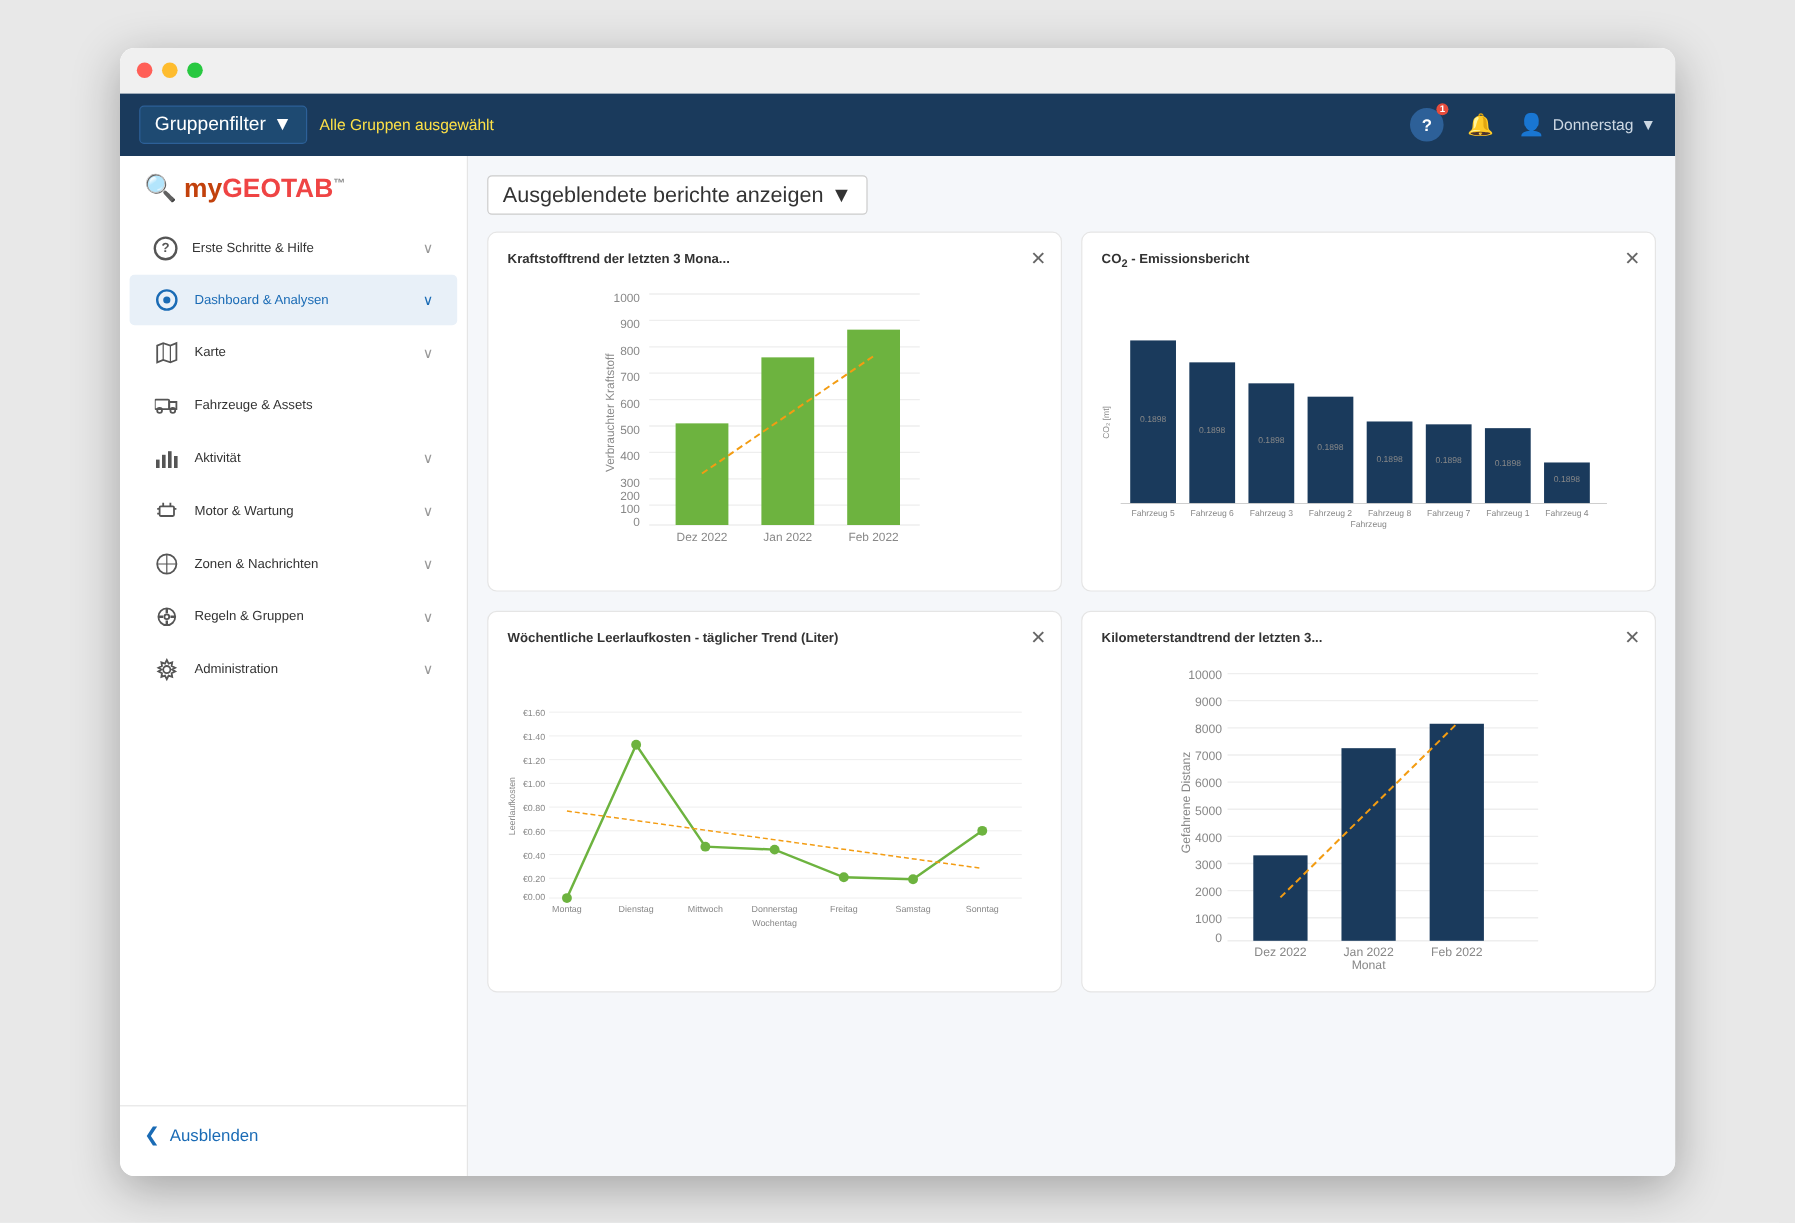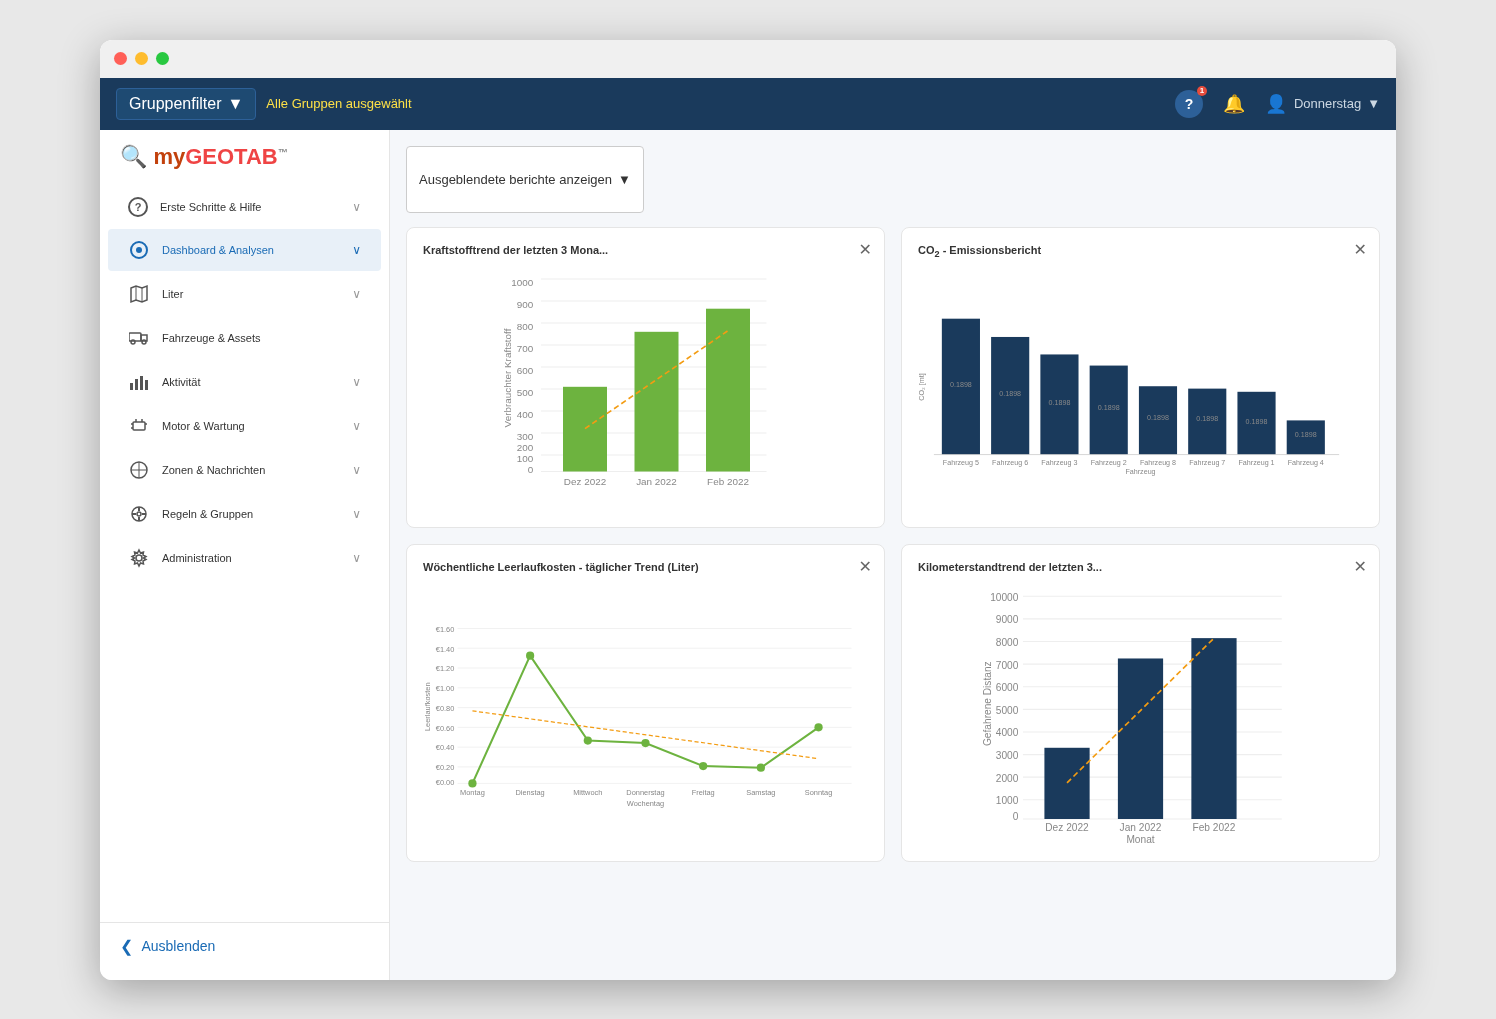--- a/index.html
+++ b/index.html
@@ -28,21 +28,21 @@
     .nav-item.active { color: #1a6bb5; }
     .nav-item-left { display: flex; align-items: center; gap: 12px; }
     .nav-icon { width: 22px; height: 22px; display: flex; align-items: center; justify-content: center; color: #555; font-size: 16px; }
     .nav-item.active .nav-icon { color: #1a6bb5; }
     .nav-label { font-size: 11px; color: #333; }
     .nav-item.active .nav-label { color: #1a6bb5; font-weight: 500; }
     .nav-arrow { color: #999; font-size: 12px; }
     .sidebar-bottom { margin-top: auto; padding: 10px 20px; display: flex; align-items: center; gap: 8px; cursor: pointer; color: #1a6bb5; font-size: 14px; border-top: 1px solid #e5e5e5; padding-top: 14px; }
     .content { flex: 1; background: #f5f7fa; overflow-y: auto; padding: 16px; }
     .content-header { margin-bottom: 14px; }
-    .show-hidden-btn { background: #fff; border: 1px solid #ccc; color: #333; padding: 25px 12px; border-radius: 4px; font-size: 13px; cursor: pointer; display: flex; align-items: center; gap: 6px; }
+    .show-hidden-btn { background: #fff; border: 1px solid #ccc; color: #333; padding: 5px 12px; border-radius: 4px; font-size: 18px; cursor: pointer; display: flex; align-items: center; gap: 6px; }
     .charts-grid { display: grid; grid-template-columns: 1fr 1fr; gap: 16px; }
     .chart-card { background: #fff; border-radius: 8px; border: 1px solid #e5e5e5; padding: 16px; position: relative; }
     .chart-title { font-size: 11px; font-weight: 600; color: #333; margin-bottom: 12px; padding-right: 20px; }
     .close-btn { position: absolute; top: 12px; right: 12px; background: none; border: none; font-size: 16px; color: #666; cursor: pointer; }
     .grid-line { stroke: #eee; stroke-width: 1; }
     .axis-text { font-size: 9px; fill: #888; }
   </style>
 </head>
 <body>
 
@@ -107,21 +107,21 @@
 
       <div class="nav-item">
         <div class="nav-item-left">
           <div class="nav-icon">
             <svg width="20" height="20" viewBox="0 0 20 20">
                 <polygon points="2,4 7,2 13,4 18,2 18,16 13,18 7,16 2,18" stroke="#555" stroke-width="1.5" fill="none"></polygon>
                 <line x1="7" y1="2" x2="7" y2="16" stroke="#555" stroke-width="1"></line>
                 <line x1="13" y1="4" x2="13" y2="18" stroke="#555" stroke-width="1"></line>
               </svg>
           </div>
-          <span class="nav-label">Liter</span>
+          <span class="nav-label">Karte</span>
         </div>
         <span class="nav-arrow">∨</span>
       </div>
 
       <div class="nav-item">
         <div class="nav-item-left">
           <div class="nav-icon">
             <svg width="20" height="14" viewBox="0 0 20 14">
                 <rect x="0" y="2" width="12" height="8" rx="1" fill="none" stroke="#555" stroke-width="1.5"></rect>
                 <polygon points="12,4 18,4 18,10 12,10" fill="none" stroke="#555" stroke-width="1.5"></polygon>

